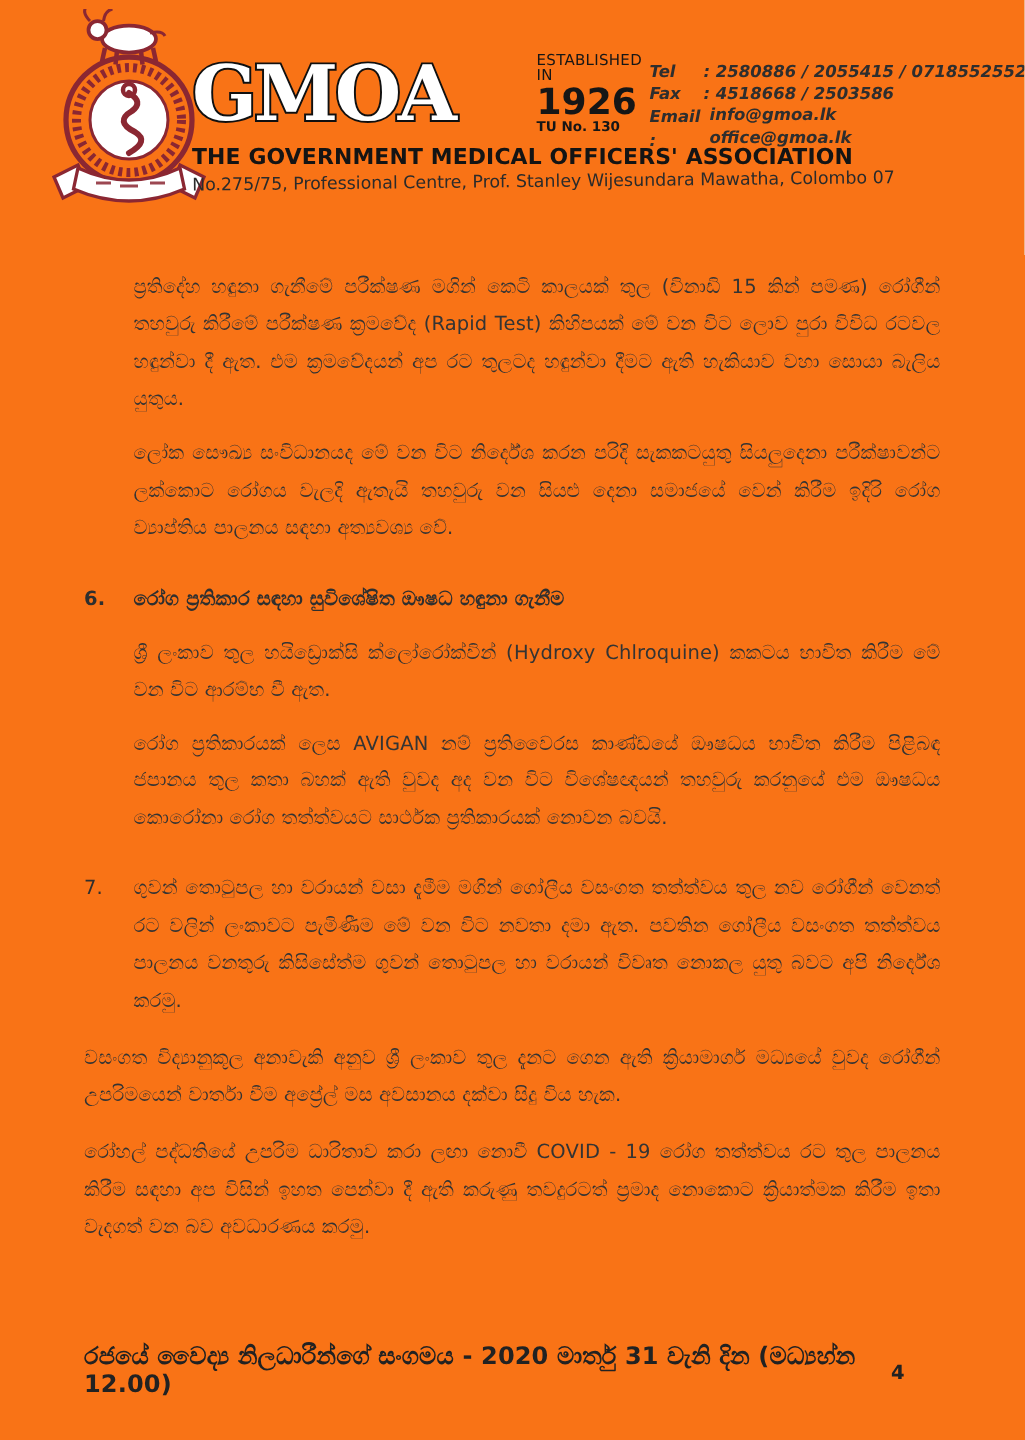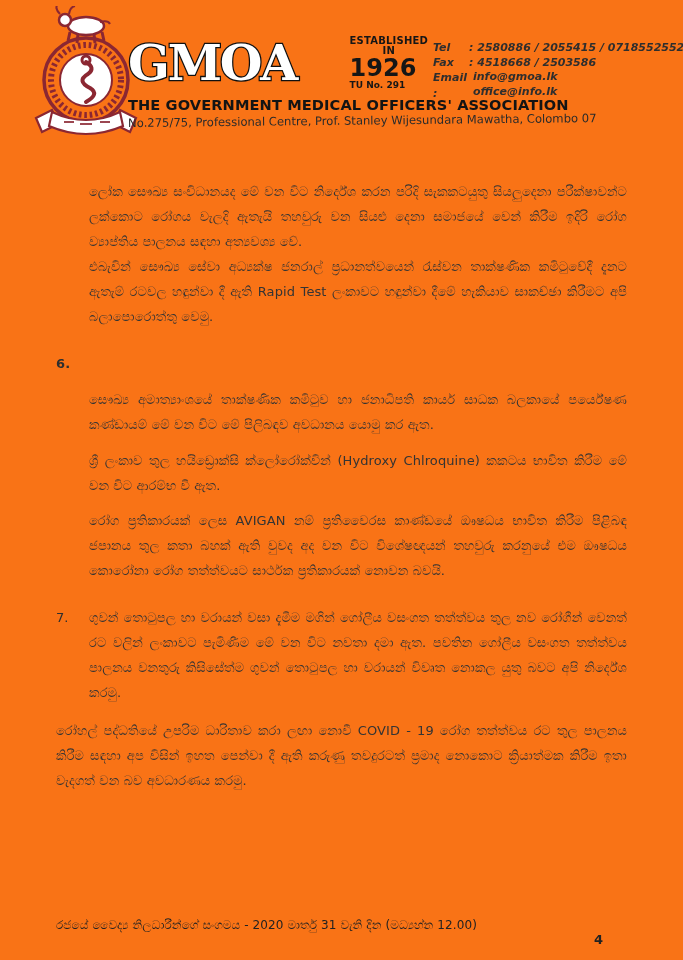--- a/index.html
+++ b/index.html
@@ -13,21 +13,21 @@
     color:#333;
     box-sizing:border-box;
   }
   
   .header{position:relative;height:158px;}
   .crest{position:absolute;left:30px;top:6px;}
   .brand{position:absolute;left:128px;top:22px;width:300px;}
   .wordmark-row{display:flex;align-items:flex-end;}
   .wordmark-svg{display:block;}
   .est-block{margin-left:6px;margin-bottom:10px;line-height:1.02;color:#161616;}
-  .est-line1{font-size:10px;font-weight:bold;letter-spacing:.2px;text-align:center;}
+  .est-line1{font-size:10px;font-weight:normal;letter-spacing:.2px;}
   .est-line2{font-size:24px;font-weight:bold;}
   .est-line3{font-size:9px;font-weight:bold;}
   .assoc{
     font-size:14.6px;font-weight:bold;color:#141414;
     letter-spacing:.1px;margin-top:-4px;white-space:nowrap;
   }
   .addr{
     font-size:11.6px;color:#2b2b2b;margin-top:3px;white-space:nowrap;
     transform:rotate(-0.6deg);transform-origin:left top;
   }
@@ -57,21 +57,21 @@
   .num{flex:0 0 33px;font-weight:bold;color:#2f2f2f;}
   .num7{flex:0 0 33px;color:#2f2f2f;}
   .item-heading{font-weight:bold;color:#2f2f2f;}
   .item-paras .para{margin-top:11px;margin-bottom:0;}
   .flush-para{margin-top:13px;}
   
   .footer{
     position:absolute;left:56px;right:56px;bottom:28px;
   }
   .footer-line{
-    font-size:12px;font-weight:normal;color:#222;
+    font-size:16px;font-weight:bold;color:#222;
     letter-spacing:.1px;
   }
   .page-number{
     position:absolute;right:24px;top:14px;
     font-size:13px;font-weight:bold;color:#222;
   }
 </style>
 </head>
 <body>
 
@@ -115,65 +115,66 @@
     </div>
 
     <div class="brand">
       <div class="wordmark-row">
         <svg class="wordmark-svg" width="290" height="78" viewBox="0 0 290 78">
           <text x="0" y="64" font-family="DejaVu Serif, serif" font-size="66" font-weight="bold" letter-spacing="-3" fill="#ffffff" stroke="#101010" stroke-width="3.4" style="paint-order:stroke">GMOA</text>
         </svg>
         <div class="est-block">
           <div class="est-line1">ESTABLISHED IN</div>
           <div class="est-line2">1926</div>
-          <div class="est-line3">TU No. 291</div>
+          <div class="est-line3">TU No. 130</div>
         </div>
       </div>
       <div class="assoc">THE GOVERNMENT MEDICAL OFFICERS' ASSOCIATION</div>
       <div class="addr">No.275/75, Professional Centre, Prof. Stanley Wijesundara Mawatha, Colombo 07</div>
     </div>
 
     <div class="contact">
       <div class="contact-row">
         <span class="contact-label">Tel</span>
         <span class="contact-value">: 2580886 / 2055415 / 0718552552</span>
       </div>
       <div class="contact-row">
         <span class="contact-label">Fax</span>
         <span class="contact-value">: 4518668 / 2503586</span>
       </div>
       <div class="contact-row">
         <span class="contact-label">Email :</span>
         <span class="email-values">
           <div>info@gmoa.lk</div>
-          <div>office@info.lk</div>
+          <div>office@gmoa.lk</div>
         </span>
       </div>
     </div>
   </div>
 
   <div class="doc-body">
 
+    <p class="para indent">ප්‍රතිදේහ හඳුනා ගැනීමේ පරීක්ෂණ මගින් කෙටි කාලයක් තුල (විනාඩි 15 කින් පමණ) රෝගීන් තහවුරු කිරීමේ පරීක්ෂණ ක්‍රමවේද (Rapid Test) කිහිපයක් මේ වන විට ලොව පුරා විවිධ රටවල හඳුන්වා දී ඇත. එම ක්‍රමවේදයන් අප රට තුලටද හඳුන්වා දීමට ඇති හැකියාව වහා සොයා බැලිය යුතුය.</p>
 
     <p class="para indent tight">ලෝක සෞඛ්‍ය සංවිධානයද මේ වන විට නිර්දේශ කරන පරිදි සැකකටයුතු සියලුදෙනා පරීක්ෂාවන්ට ලක්කොට රෝගය වැලදි ඇතැයි තහවුරු වන සියළු දෙනා සමාජයේ වෙන් කිරීම ඉදිරි රෝග ව්‍යාප්තිය පාලනය සඳහා අත්‍යවශ්‍ය වේ.</p>
-    <p class="para indent">එබැවින් සෞඛ්‍ය සේවා අධ්‍යක්ෂ ජනරාල් ප්‍රධානත්වයෙන් රැස්වන තාක්ෂණික කමිටුවේදී දැනට ඇතැම් රටවල හඳුන්වා දී ඇති Rapid Test ලංකාවට හඳුන්වා දීමේ හැකියාව සාකච්ඡා කිරීමට අපි බලාපොරොත්තු වෙමු.</p>
 
     <div class="numbered">
       <span class="num">6.</span>
+      <span class="item-heading">රෝග ප්‍රතිකාර සඳහා සුවිශේෂිත ඖෂධ හඳුනා ගැනීම</span>
     </div>
     <div class="item-paras">
-      <p class="para indent">සෞඛ්‍ය අමාත්‍යාංශයේ තාක්ෂණික කමිටුව හා ජනාධිපති කාර්ය සාධක බලකායේ පර්යේෂණ කණ්ඩායම් මේ වන විට මේ පිලිබඳව අවධානය යොමු කර ඇත.</p>
       <p class="para indent">ශ්‍රී ලංකාව තුල හයිඩ්‍රොක්සි ක්ලෝරෝක්වින් (Hydroxy Chlroquine) කකටය භාවිත කිරීම මේ වන විට ආරම්භ වී ඇත.</p>
       <p class="para indent">රෝග ප්‍රතිකාරයක් ලෙස AVIGAN නම් ප්‍රතිවෛරස කාණ්ඩයේ ඖෂධය භාවිත කිරීම පිළිබඳ ජපානය තුල කතා බහක් ඇති වුවද අද වන විට විශේෂඥයන් තහවුරු කරනුයේ එම ඖෂධය කොරෝනා රෝග තත්ත්වයට සාර්ථක ප්‍රතිකාරයක් නොවන බවයි.</p>
     </div>
 
     <div class="numbered">
       <span class="num7">7.</span>
       <span>ගුවන් තොටුපල හා වරායන් වසා දැමීම මගින් ගෝලීය වසංගත තත්ත්වය තුල නව රෝගීන් වෙනත් රට වලින් ලංකාවට පැමිණීම මේ වන විට නවතා දමා ඇත. පවතින ගෝලීය වසංගත තත්ත්වය පාලනය වනතුරු කිසිසේත්ම ගුවන් තොටුපල හා වරායන් විවෘත නොකල යුතු බවට අපි නිර්දේශ කරමු.</span>
     </div>
+    <p class="para flush-para">වසංගත විද්‍යානුකූල අනාවැකි අනුව ශ්‍රී ලංකාව තුල දැනට ගෙන ඇති ක්‍රියාමාර්ග මධ්‍යයේ වුවද රෝගීන් උපරිමයෙන් වාර්තා වීම අප්‍රේල් මස අවසානය දක්වා සිදු විය හැක.</p>
     <p class="para flush-para">රෝහල් පද්ධතියේ උපරිම ධාරිතාව කරා ලඟා නොවී COVID - 19 රෝග තත්ත්වය රට තුල පාලනය කිරීම සඳහා අප විසින් ඉහත පෙන්වා දී ඇති කරුණු තවදුරටත් ප්‍රමාද නොකොට ක්‍රියාත්මක කිරීම ඉතා වැදගත් වන බව අවධාරණය කරමු.</p>
 
   </div>
 
   <div class="footer">
     <div class="footer-line">රජයේ වෛද්‍ය නිලධාරීන්ගේ සංගමය - 2020 මාර්තු 31 වැනි දින (මධ්‍යහ්න 12.00)</div>
     <div class="page-number">4</div>
   </div>
 
 </div>

